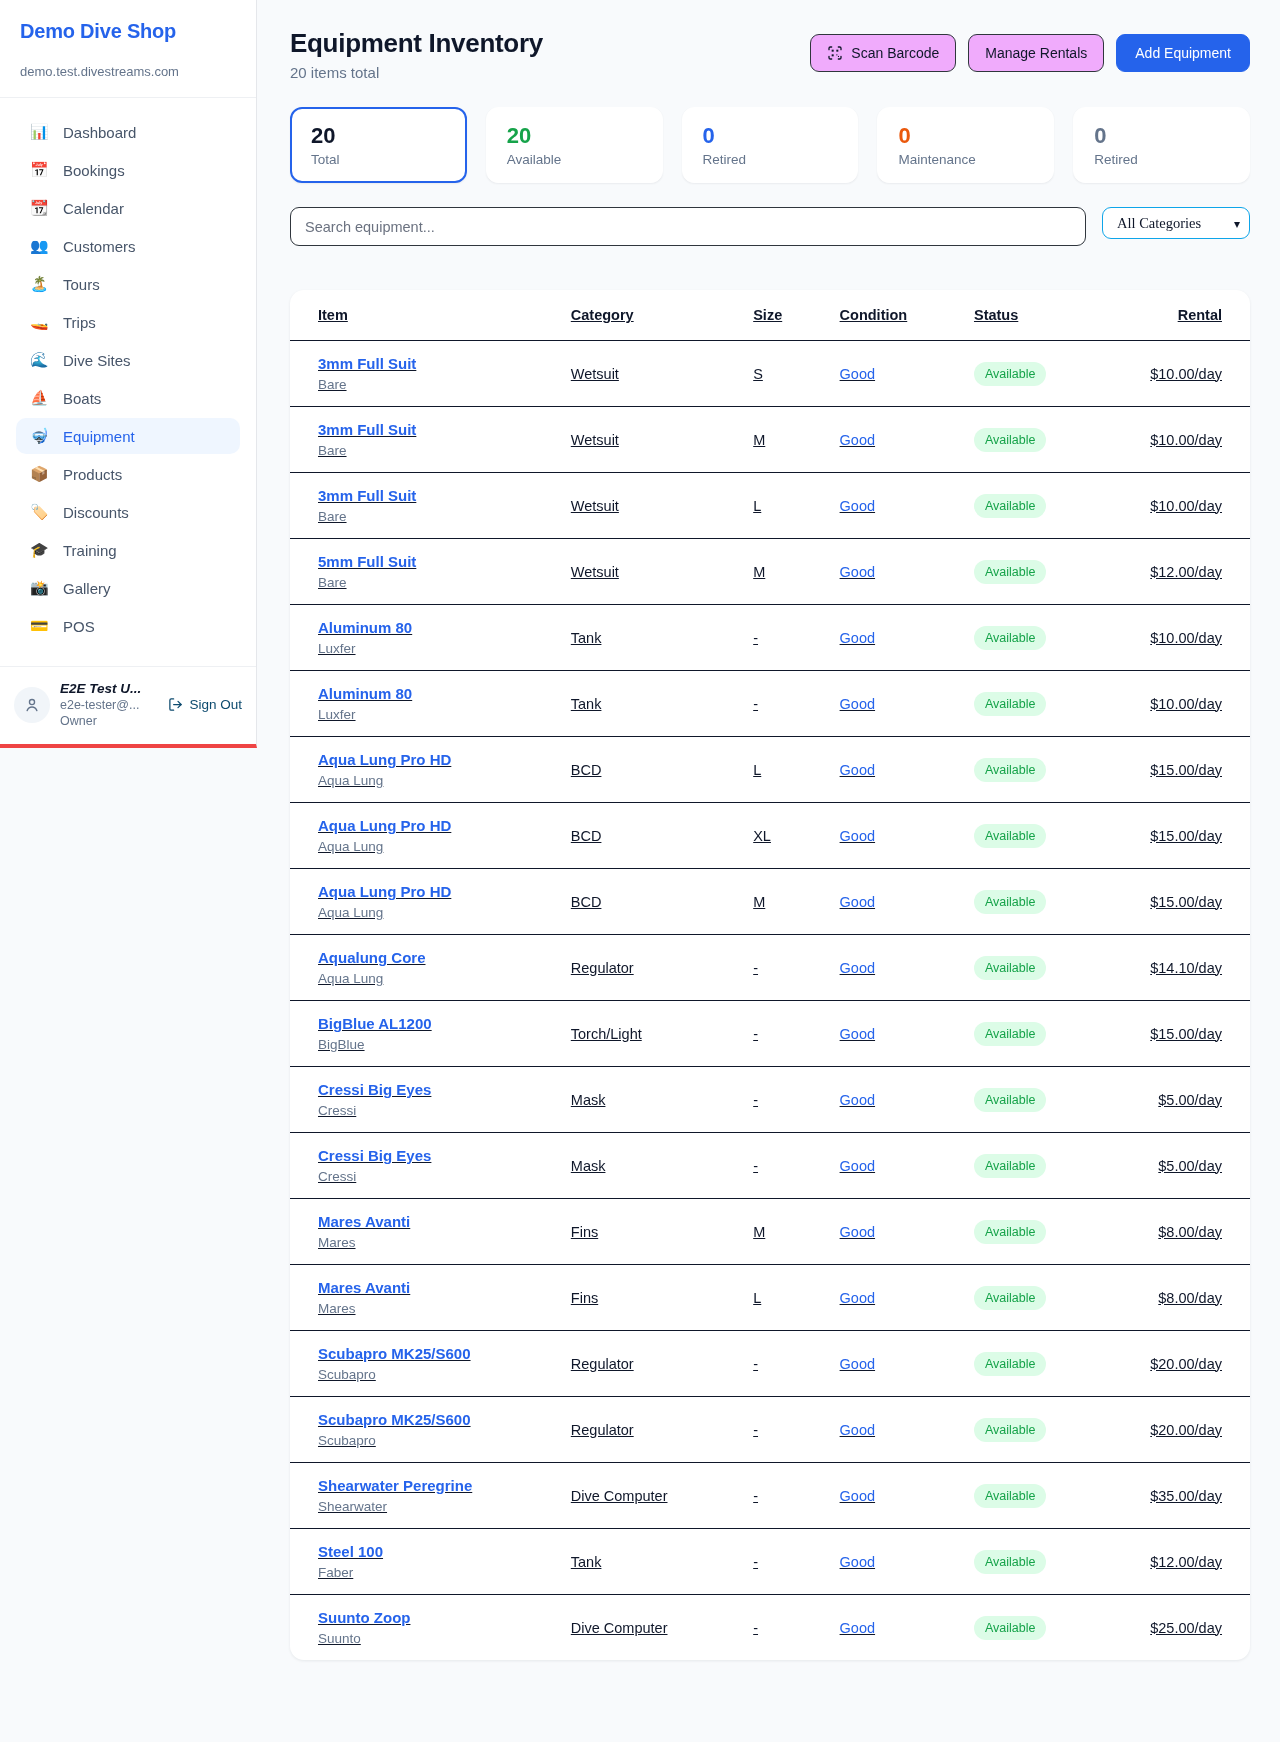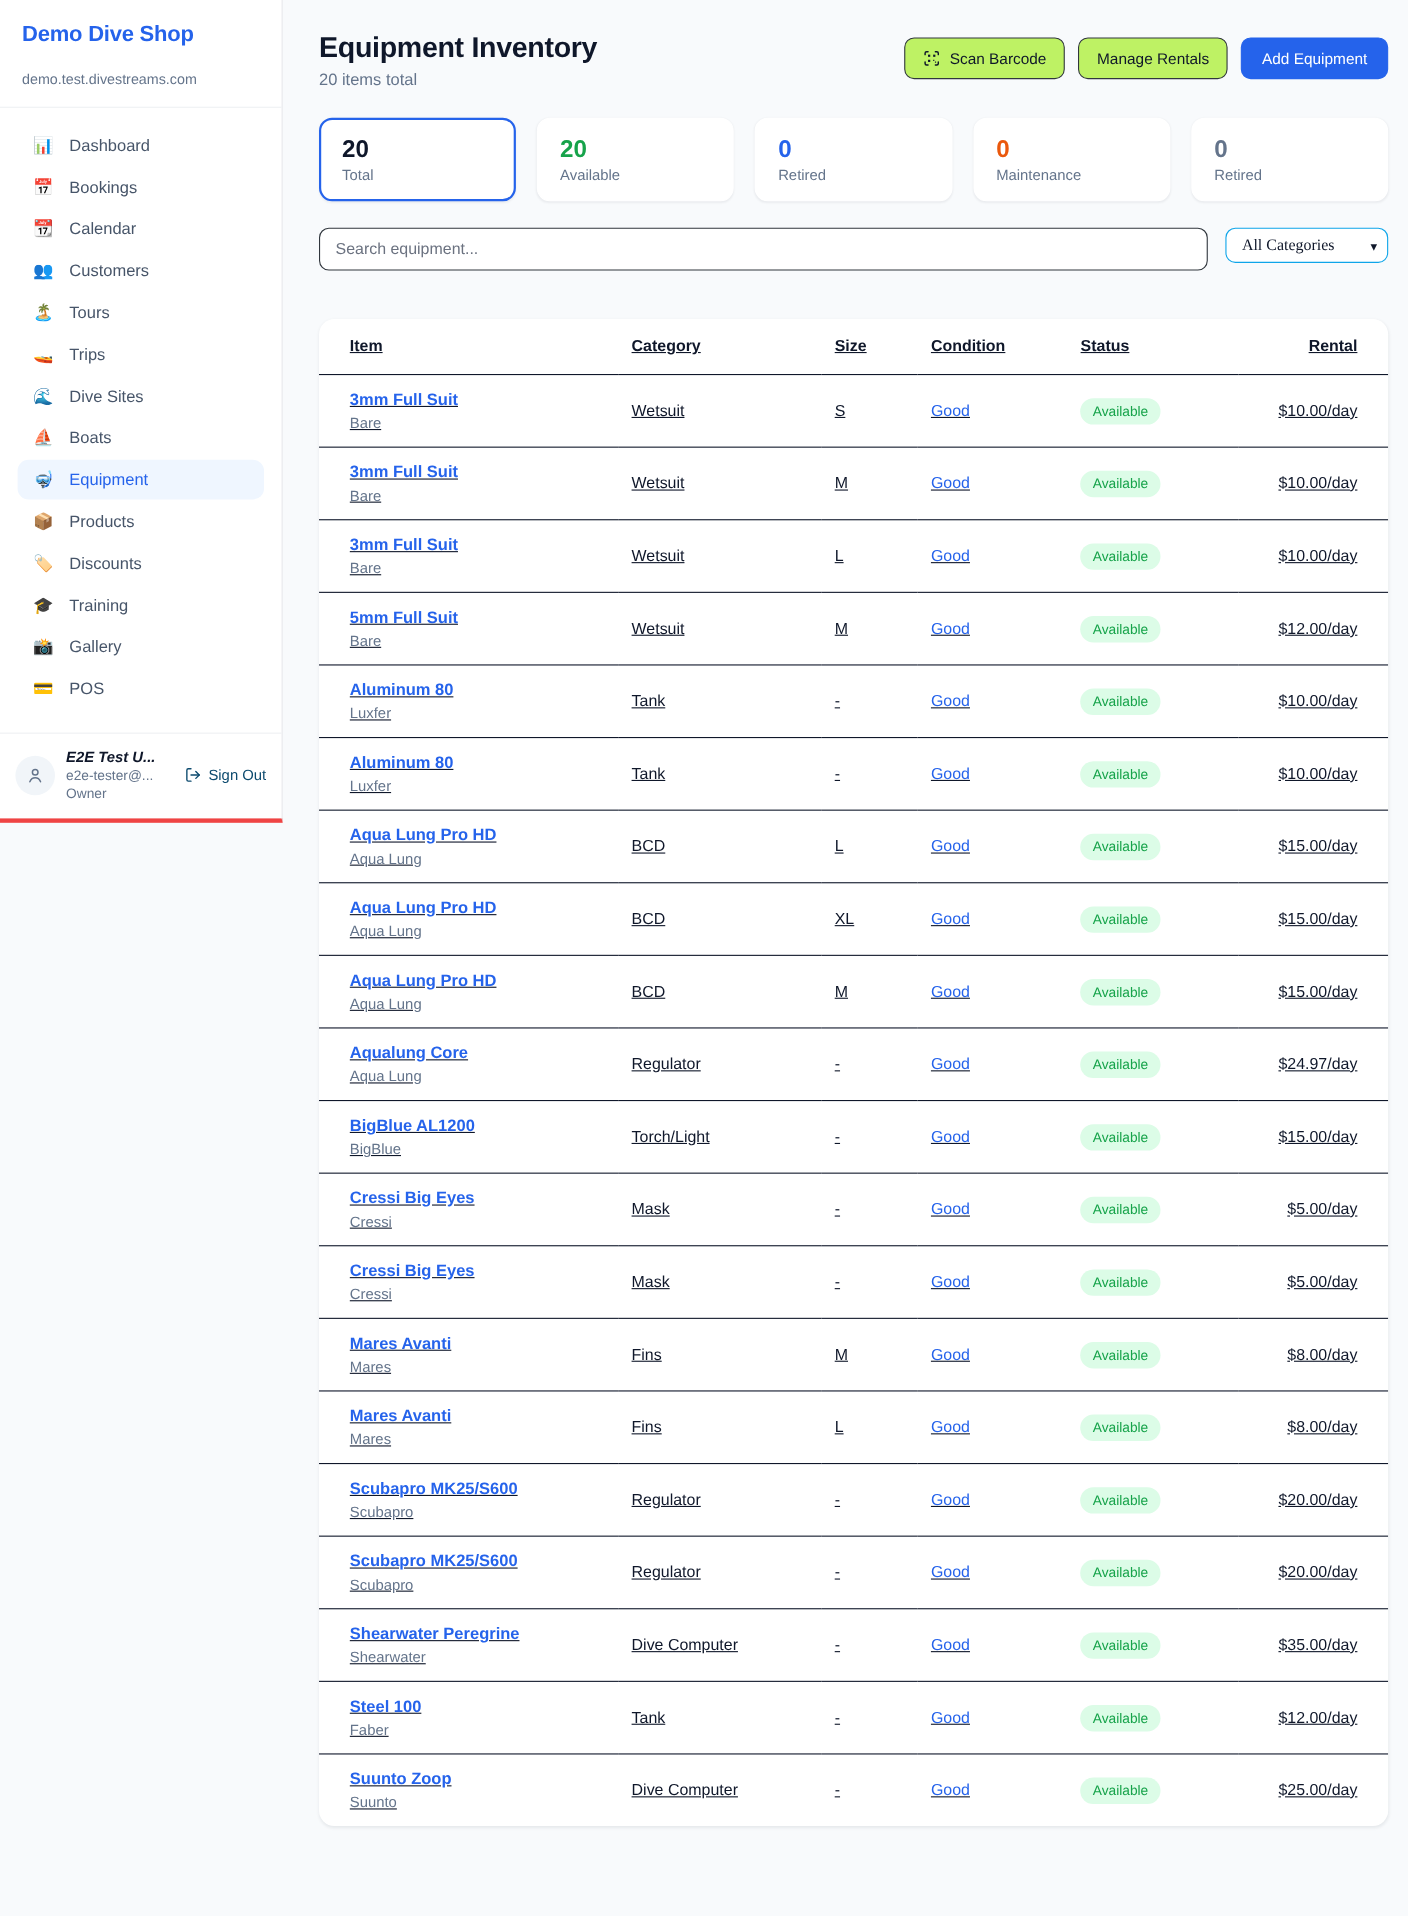--- a/index.html
+++ b/index.html
@@ -34,30 +34,30 @@
   }
   .user-meta { flex:1; min-width:0; }
   .user-name { font-size:13.5px; font-weight:700; color:#0f172a;font-style:italic; }
   .user-email, .user-role { font-size:12.5px; color:#64748b; margin-top:2px; }
   .signout {
     display:flex; align-items:center; gap:6px; color:#0c4a6e; font-size:13.5px;
     background:none; border:none; cursor:pointer; white-space:nowrap;
     font-family:inherit;
   }
   
-  .main { flex:1; padding:28px 18px 34px 33px; }
+  .main { flex:1; padding:28px 30px 34px 33px; }
   .page-header { display:flex; justify-content:space-between; align-items:flex-start; margin-bottom:26px; }
   .page-title { font-size:26px; font-weight:800; color:#0f172a; letter-spacing:-.3px; }
   .page-subtitle { font-size:15px; color:#64748b; margin-top:5px; }
   .header-actions { display:flex; gap:12px; margin-top:6px; }
   .btn {
     display:inline-flex; align-items:center; gap:8px; font-family:inherit;
     font-size:14px; font-weight:500; border-radius:9px; padding:10px 16px; cursor:pointer;
   }
-  .btn-outline { background:#bef264; border:1px solid #30363d; color:#0f172a; }
+  .btn-outline { background:#f0abfc; border:1px solid #30363d; color:#0f172a; }
   .btn-primary { background:#2563eb; border:1px solid #2563eb; color:#fff; padding:10px 18px; }
   
   .stats { display:flex; gap:19px; margin-bottom:24px; }
   .stat-card {
     flex:1; background:#fff; border:1px solid #fff; border-radius:12px; padding:15px 20px;
     box-shadow:0 1px 2px rgba(16,24,40,.06);
   }
   .stat-card.active { border:2px solid #2563eb; padding:14px 19px; }
   .stat-value { font-size:22px; font-weight:800; }
   .stat-label { font-size:13.5px; color:#64748b; margin-top:3px; }
@@ -373,21 +373,21 @@
           </tr>
           <tr>
             <td>
               <div class="item-name">Aqualung Core</div>
               <div class="item-brand">Aqua Lung</div>
             </td>
             <td>Regulator</td>
             <td>-</td>
             <td><span class="cond-link">Good</span></td>
             <td><span class="badge">Available</span></td>
-            <td class="rental-cell">$24.97/day</td>
+            <td class="rental-cell">$14.10/day</td>
           </tr>
           <tr>
             <td>
               <div class="item-name">BigBlue AL1200</div>
               <div class="item-brand">BigBlue</div>
             </td>
             <td>Torch/Light</td>
             <td>-</td>
             <td><span class="cond-link">Good</span></td>
             <td><span class="badge">Available</span></td>

